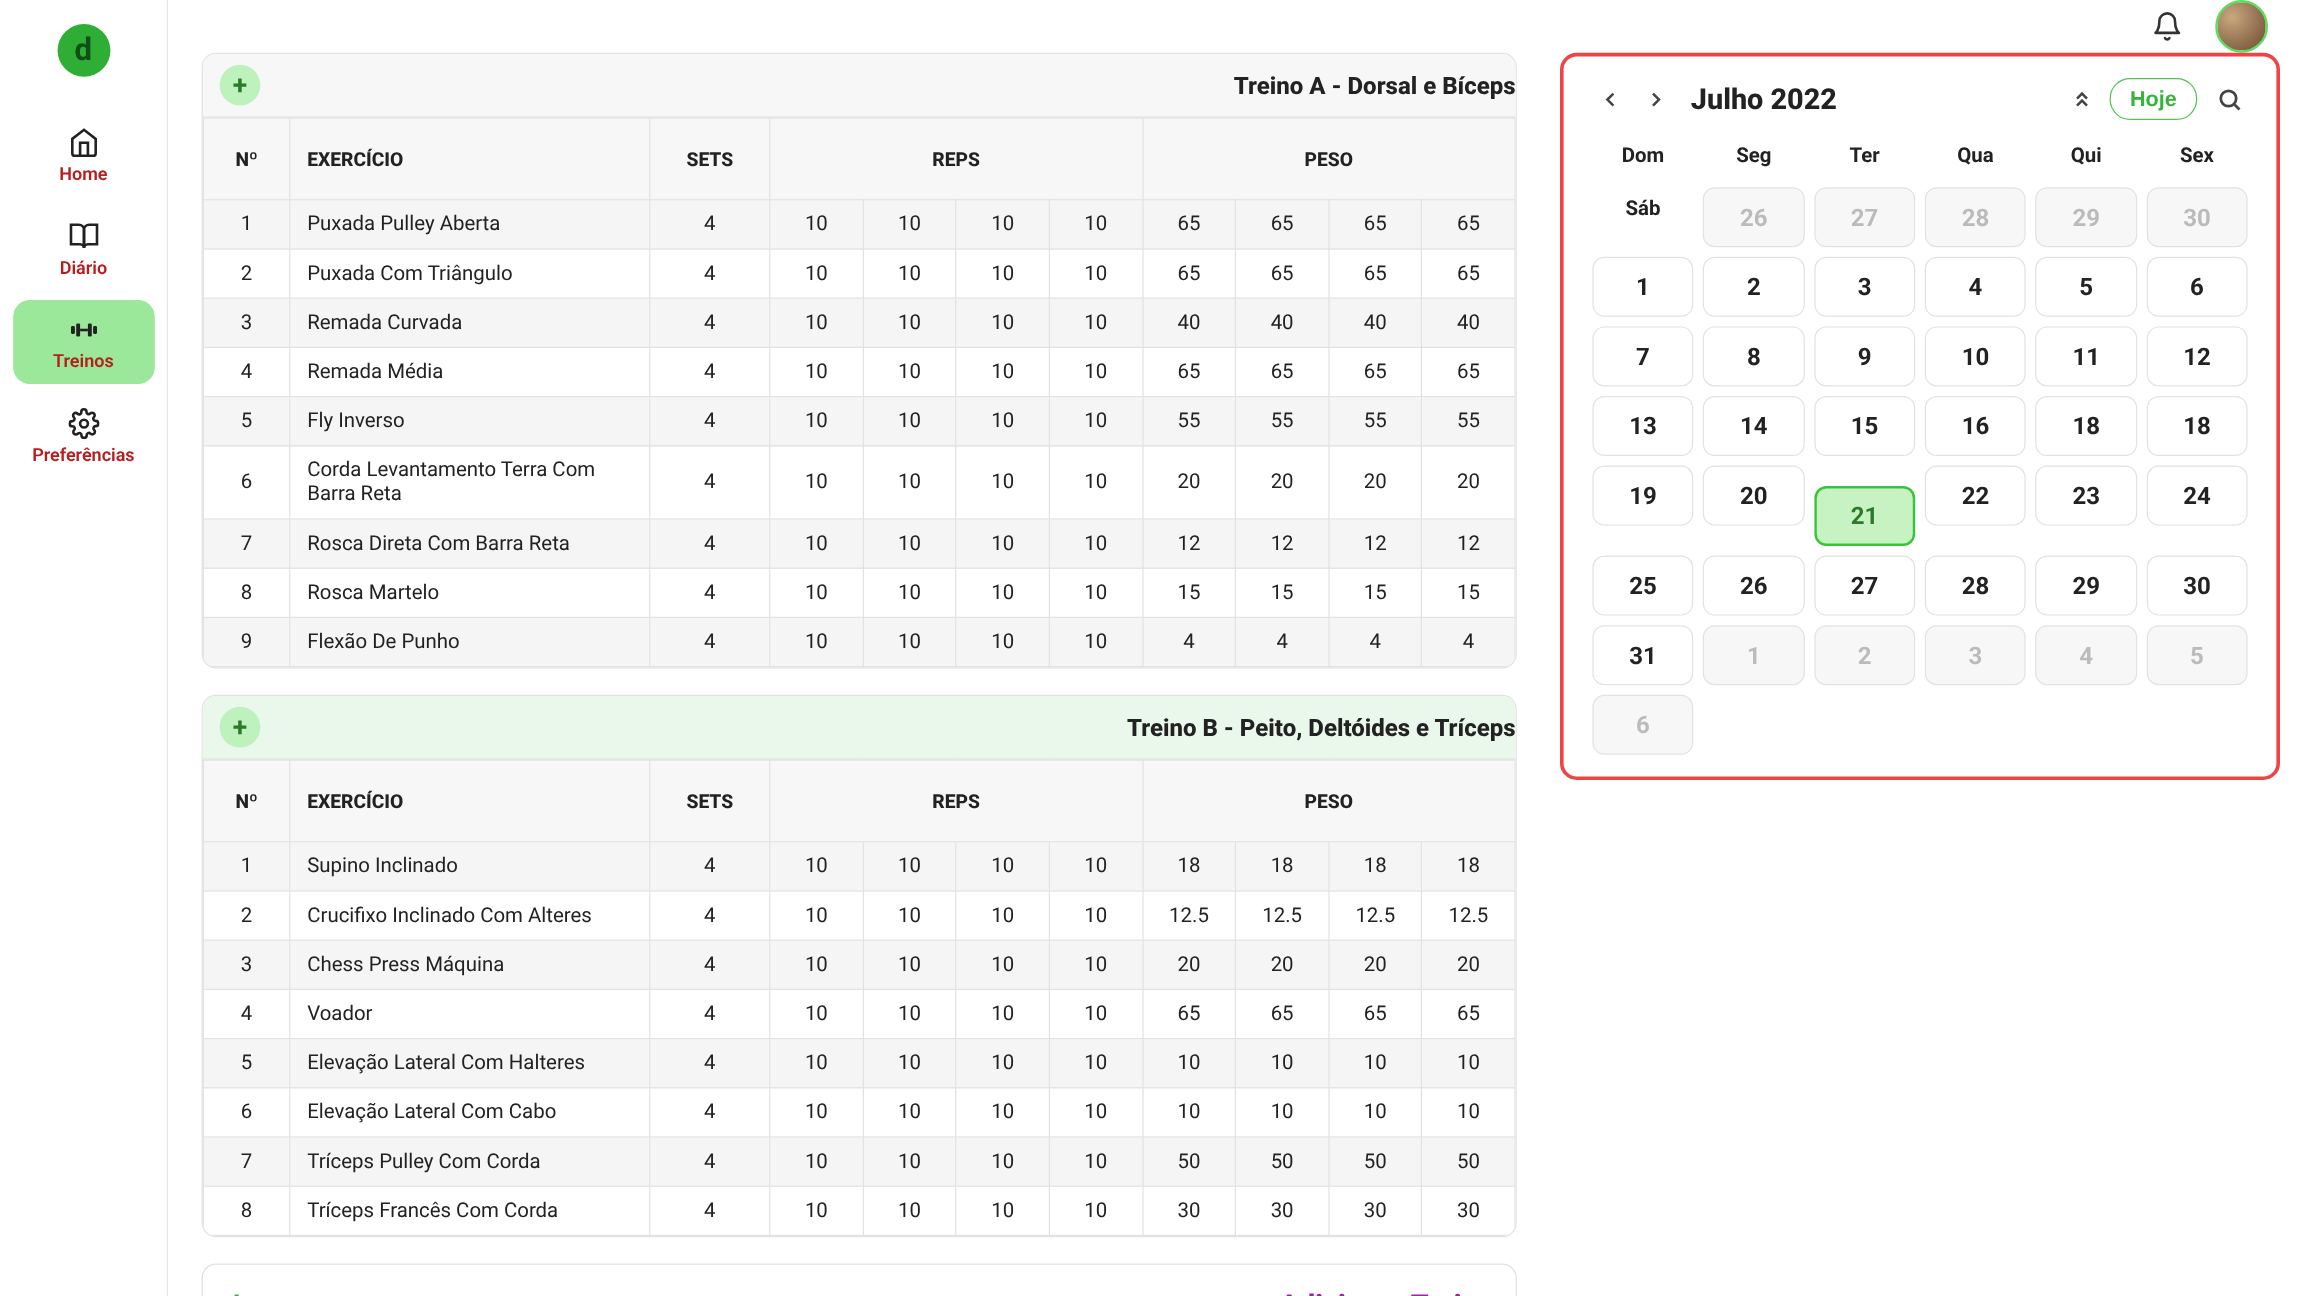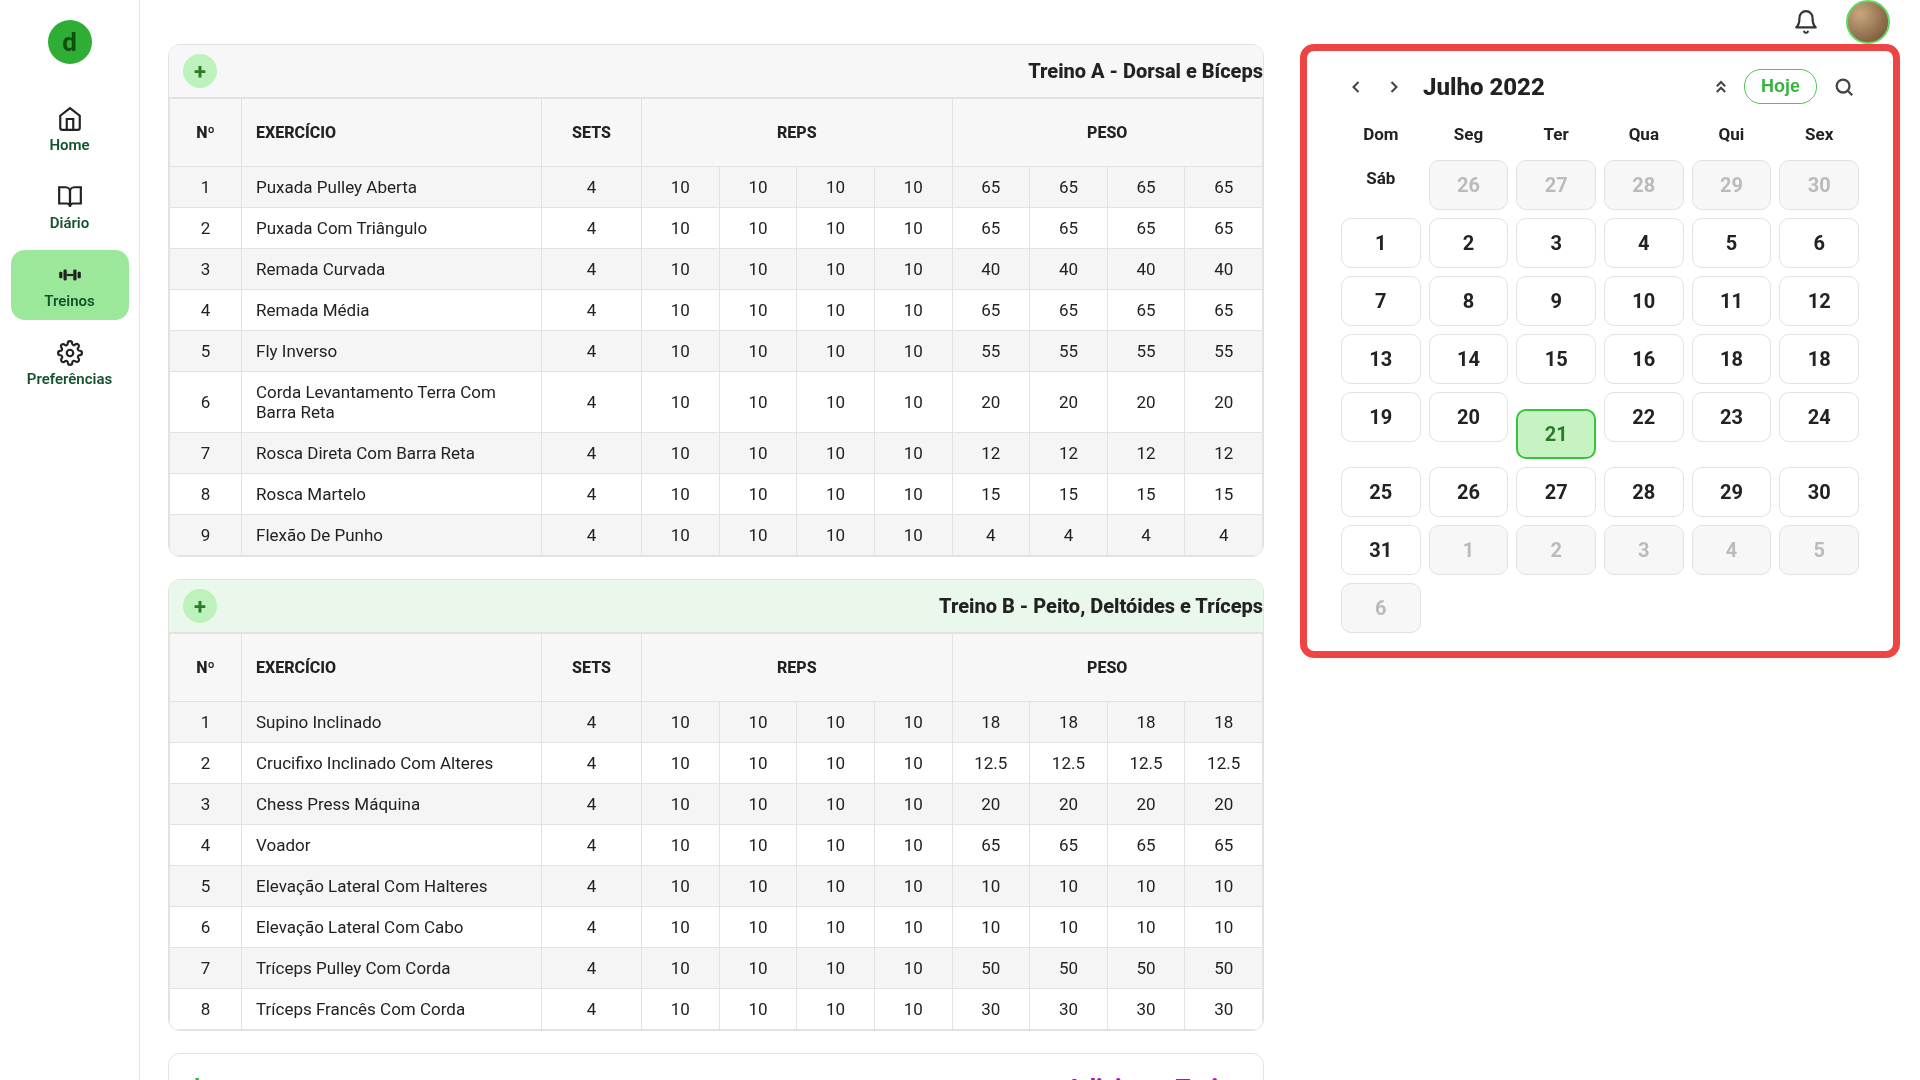--- a/index.html
+++ b/index.html
@@ -39,21 +39,21 @@
   align-items: center;
   padding: 12px 6px 10px;
   border-radius: 14px;
   margin-bottom: 8px;
   cursor: pointer;
   font-size: 15px;
   font-weight: 600;
 }
 .nav-item .nav-icon { width: 26px; height: 26px; margin-bottom: 4px; display:flex; align-items:center; justify-content:center; }
 .nav-item.active { background: #9be89a; }
-.nav-item .nav-label { color: #14532d; text-align: right; }
+.nav-item .nav-label { color: #b91c1c; text-align: right; }
 
 
 .main { flex: 1; display: flex; flex-direction: column; }
 .topbar {
   height: 80px;
   display: flex;
   align-items: center;
   justify-content: flex-end;
   padding-right: 30px;
   gap: 20px;
@@ -153,23 +153,23 @@
 .add-workout .label {
   flex: 1;
   text-align: right;
   font-size: 24px;
   font-weight: 800;
   color: #a21caf;
 }
 
 
 .calendar {
-  border: 7px solid #ef4444;
+  border: 3px solid #ef4444;
   border-radius: 14px;
-  padding: 18px 34px;
+  padding: 18px 24px;
 }
 .cal-head {
   display: flex;
   align-items: center;
   gap: 8px;
   margin-bottom: 12px;
 }
 .cal-arrow { width: 30px; height: 30px; display:flex; align-items:center; justify-content:center; cursor:pointer; font-size: 20px; color:#444; }
 .cal-title { font-size: 24px; font-weight: 800; flex: 1; margin-left: 6px; }
 .cal-collapse { width:30px; height:30px; display:flex; align-items:center; justify-content:center; cursor:pointer; color:#444; }

